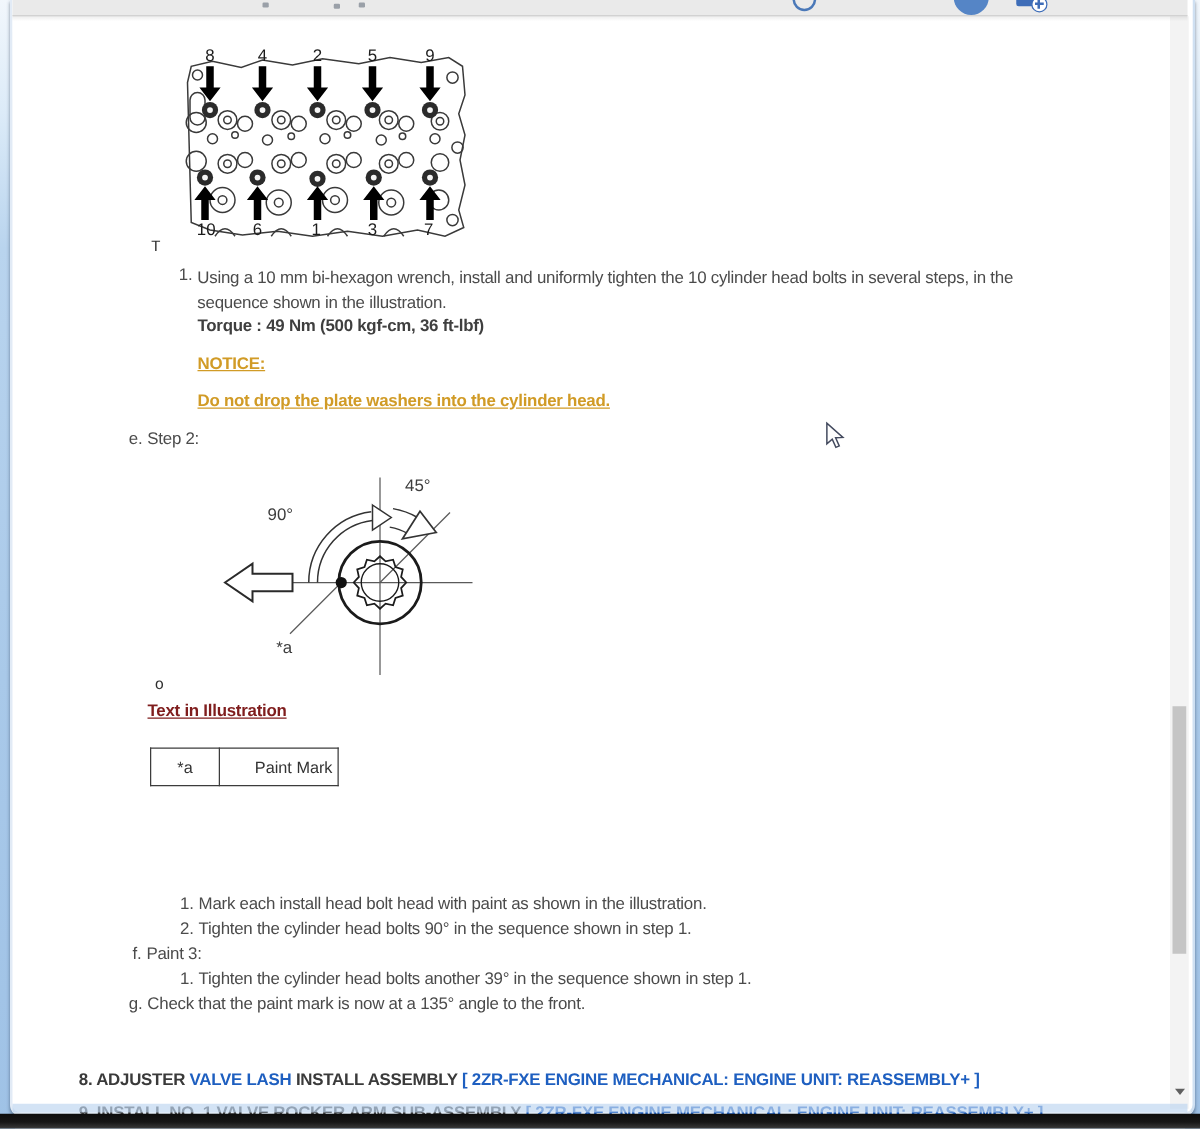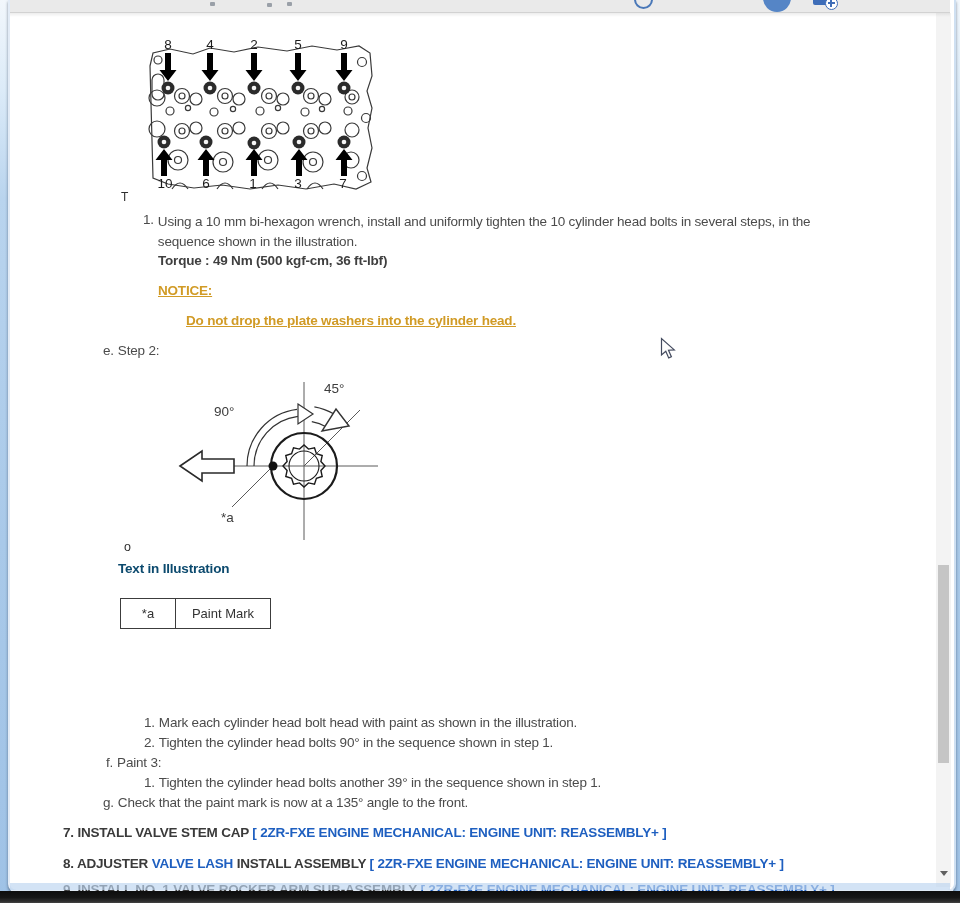--- a/index.html
+++ b/index.html
@@ -42,21 +42,21 @@
   .notice{color:#d19b26;font-weight:bold;text-decoration:underline;}
   .sec{font-weight:bold;color:#3a3a3a;}
   .sec .blue{color:#1e5fc0;}
   .figlabel{color:#2e2e2e;}
 
   
   #illu-table{position:absolute;left:120px;top:598px;border-collapse:collapse;z-index:2;
               font-size:13px;color:#333;letter-spacing:0;}
   #illu-table td{border:1px solid #3c3c3c;background:#fff;}
   #illu-table .c1{width:52px;text-align:center;}
-  #illu-table .c2{width:86px;padding:2px 4px;text-align:center;}
+  #illu-table .c2{width:86px;padding:2px 4px;text-align:right;}
   #illu-table tr.r1 td{height:25px;}
   #illu-table tr.r2 td{height:44px;}
 
   
   #scroll-track{position:absolute;left:936px;top:13px;width:15px;height:874px;background:#f3f3f3;z-index:2;}
   #scroll-thumb{position:absolute;left:2px;top:552px;width:11px;height:198px;background:#c5c5c5;}
   #scroll-down{position:absolute;left:0;top:852px;width:15px;height:16px;background:#f3f3f3;
                display:flex;align-items:center;justify-content:center;}
   #scroll-down::before{content:"";width:0;height:0;border-left:4px solid transparent;
                border-right:4px solid transparent;border-top:5px solid #606060;}
@@ -203,21 +203,21 @@
     </g>
   </svg>
   <div class="t figlabel" style="left:121px;top:190px;font-size:12px;">T</div>
 
   <div class="t row" style="left:143px;top:212px;">
     <span class="marker">1.</span>
     <span class="wrap" style="width:712px;">Using a 10 mm bi-hexagon wrench, install and uniformly tighten the 10 cylinder head bolts in several steps, in the sequence shown in the illustration.</span>
   </div>
   <div class="t bold" style="left:158px;top:253px;">Torque : 49 Nm (500 kgf-cm, 36 ft-lbf)</div>
   <div class="t notice" style="left:158px;top:283px;">NOTICE:</div>
-  <div class="t notice" style="left:158px;top:313px;margin-left:28px;">Do not drop the plate washers into the cylinder head.</div>
+  <div class="t notice" style="left:158px;top:313px;">Do not drop the plate washers into the cylinder head.</div>
 
   <div class="t row" style="left:103px;top:343px;">
     <span class="marker">e.</span>
     <span>Step 2:</span>
   </div>
 
   <svg class="fig" style="left:176px;top:378px;" width="228" height="166" viewBox="0 0 228 166">
     <g stroke="#5a5a5a" stroke-width="1" fill="none">
       <line x1="56" y1="88" x2="202" y2="88"></line>
       <line x1="128" y1="4" x2="128" y2="162"></line>
@@ -238,58 +238,54 @@
     <circle cx="97" cy="88" r="4.5" fill="#111"></circle>
     <path d="M4,88 L26,73 V81 H58 V95 H26 V103 Z" fill="#fff" stroke="#2a2a2a" stroke-width="1.6"></path>
     <g fill="#3d3d3d" font-size="13.5">
       <text x="148" y="15">45°</text>
       <text x="38" y="38">90°</text>
       <text x="45" y="144">*a</text>
     </g>
   </svg>
   <div class="t figlabel" style="left:124px;top:540px;font-size:12.5px;">o</div>
 
-  <div class="t bold" style="left:118px;top:561px;color:#0c4a6e;">Text in Illustration</div>
+  <div class="t bold" style="left:118px;top:561px;color:#7f1d1d;text-decoration:underline;">Text in Illustration</div>
 
   <table id="illu-table">
     <tbody>
         <tr class="r1">
       <td class="c1">*a</td>
       <td class="c2">Paint Mark</td>
     </tr>
   </tbody>
     </table>
 
   <div class="t row" style="left:144px;top:715px;">
     <span class="marker">1.</span>
-    <span>Mark each cylinder head bolt head with paint as shown in the illustration.</span>
+    <span>Mark each install head bolt head with paint as shown in the illustration.</span>
   </div>
   <div class="t row" style="left:144px;top:735px;">
     <span class="marker">2.</span>
     <span>Tighten the cylinder head bolts 90° in the sequence shown in step 1.</span>
   </div>
 
   <div class="t row" style="left:106px;top:755px;">
     <span class="marker">f.</span>
     <span>Paint 3:</span>
   </div>
   <div class="t row" style="left:144px;top:775px;">
     <span class="marker">1.</span>
     <span>Tighten the cylinder head bolts another 39° in the sequence shown in step 1.</span>
   </div>
 
   <div class="t row" style="left:103px;top:795px;">
     <span class="marker">g.</span>
     <span>Check that the paint mark is now at a 135° angle to the front.</span>
   </div>
 
-  <div class="t sec" style="left:63px;top:825px;">
-    <span>7.</span>
-    <span>INSTALL VALVE STEM CAP </span><span class="blue">[ 2ZR-FXE ENGINE MECHANICAL: ENGINE UNIT: REASSEMBLY+ ]</span>
-  </div>
   <div class="t sec" style="left:63px;top:856px;">
     <span>8.</span>
     <span>ADJUSTER </span><span class="blue">VALVE LASH</span><span> INSTALL ASSEMBLY </span><span class="blue">[ 2ZR-FXE ENGINE MECHANICAL: ENGINE UNIT: REASSEMBLY+ ]</span>
   </div>
   <div class="t sec" style="left:63px;top:882px;">
     <span>9.</span>
     <span>INSTALL NO. 1 VALVE ROCKER ARM SUB-ASSEMBLY </span><span class="blue">[ 2ZR-FXE ENGINE MECHANICAL: ENGINE UNIT: REASSEMBLY+ ]</span>
   </div>
 
   <div id="scroll-track">

